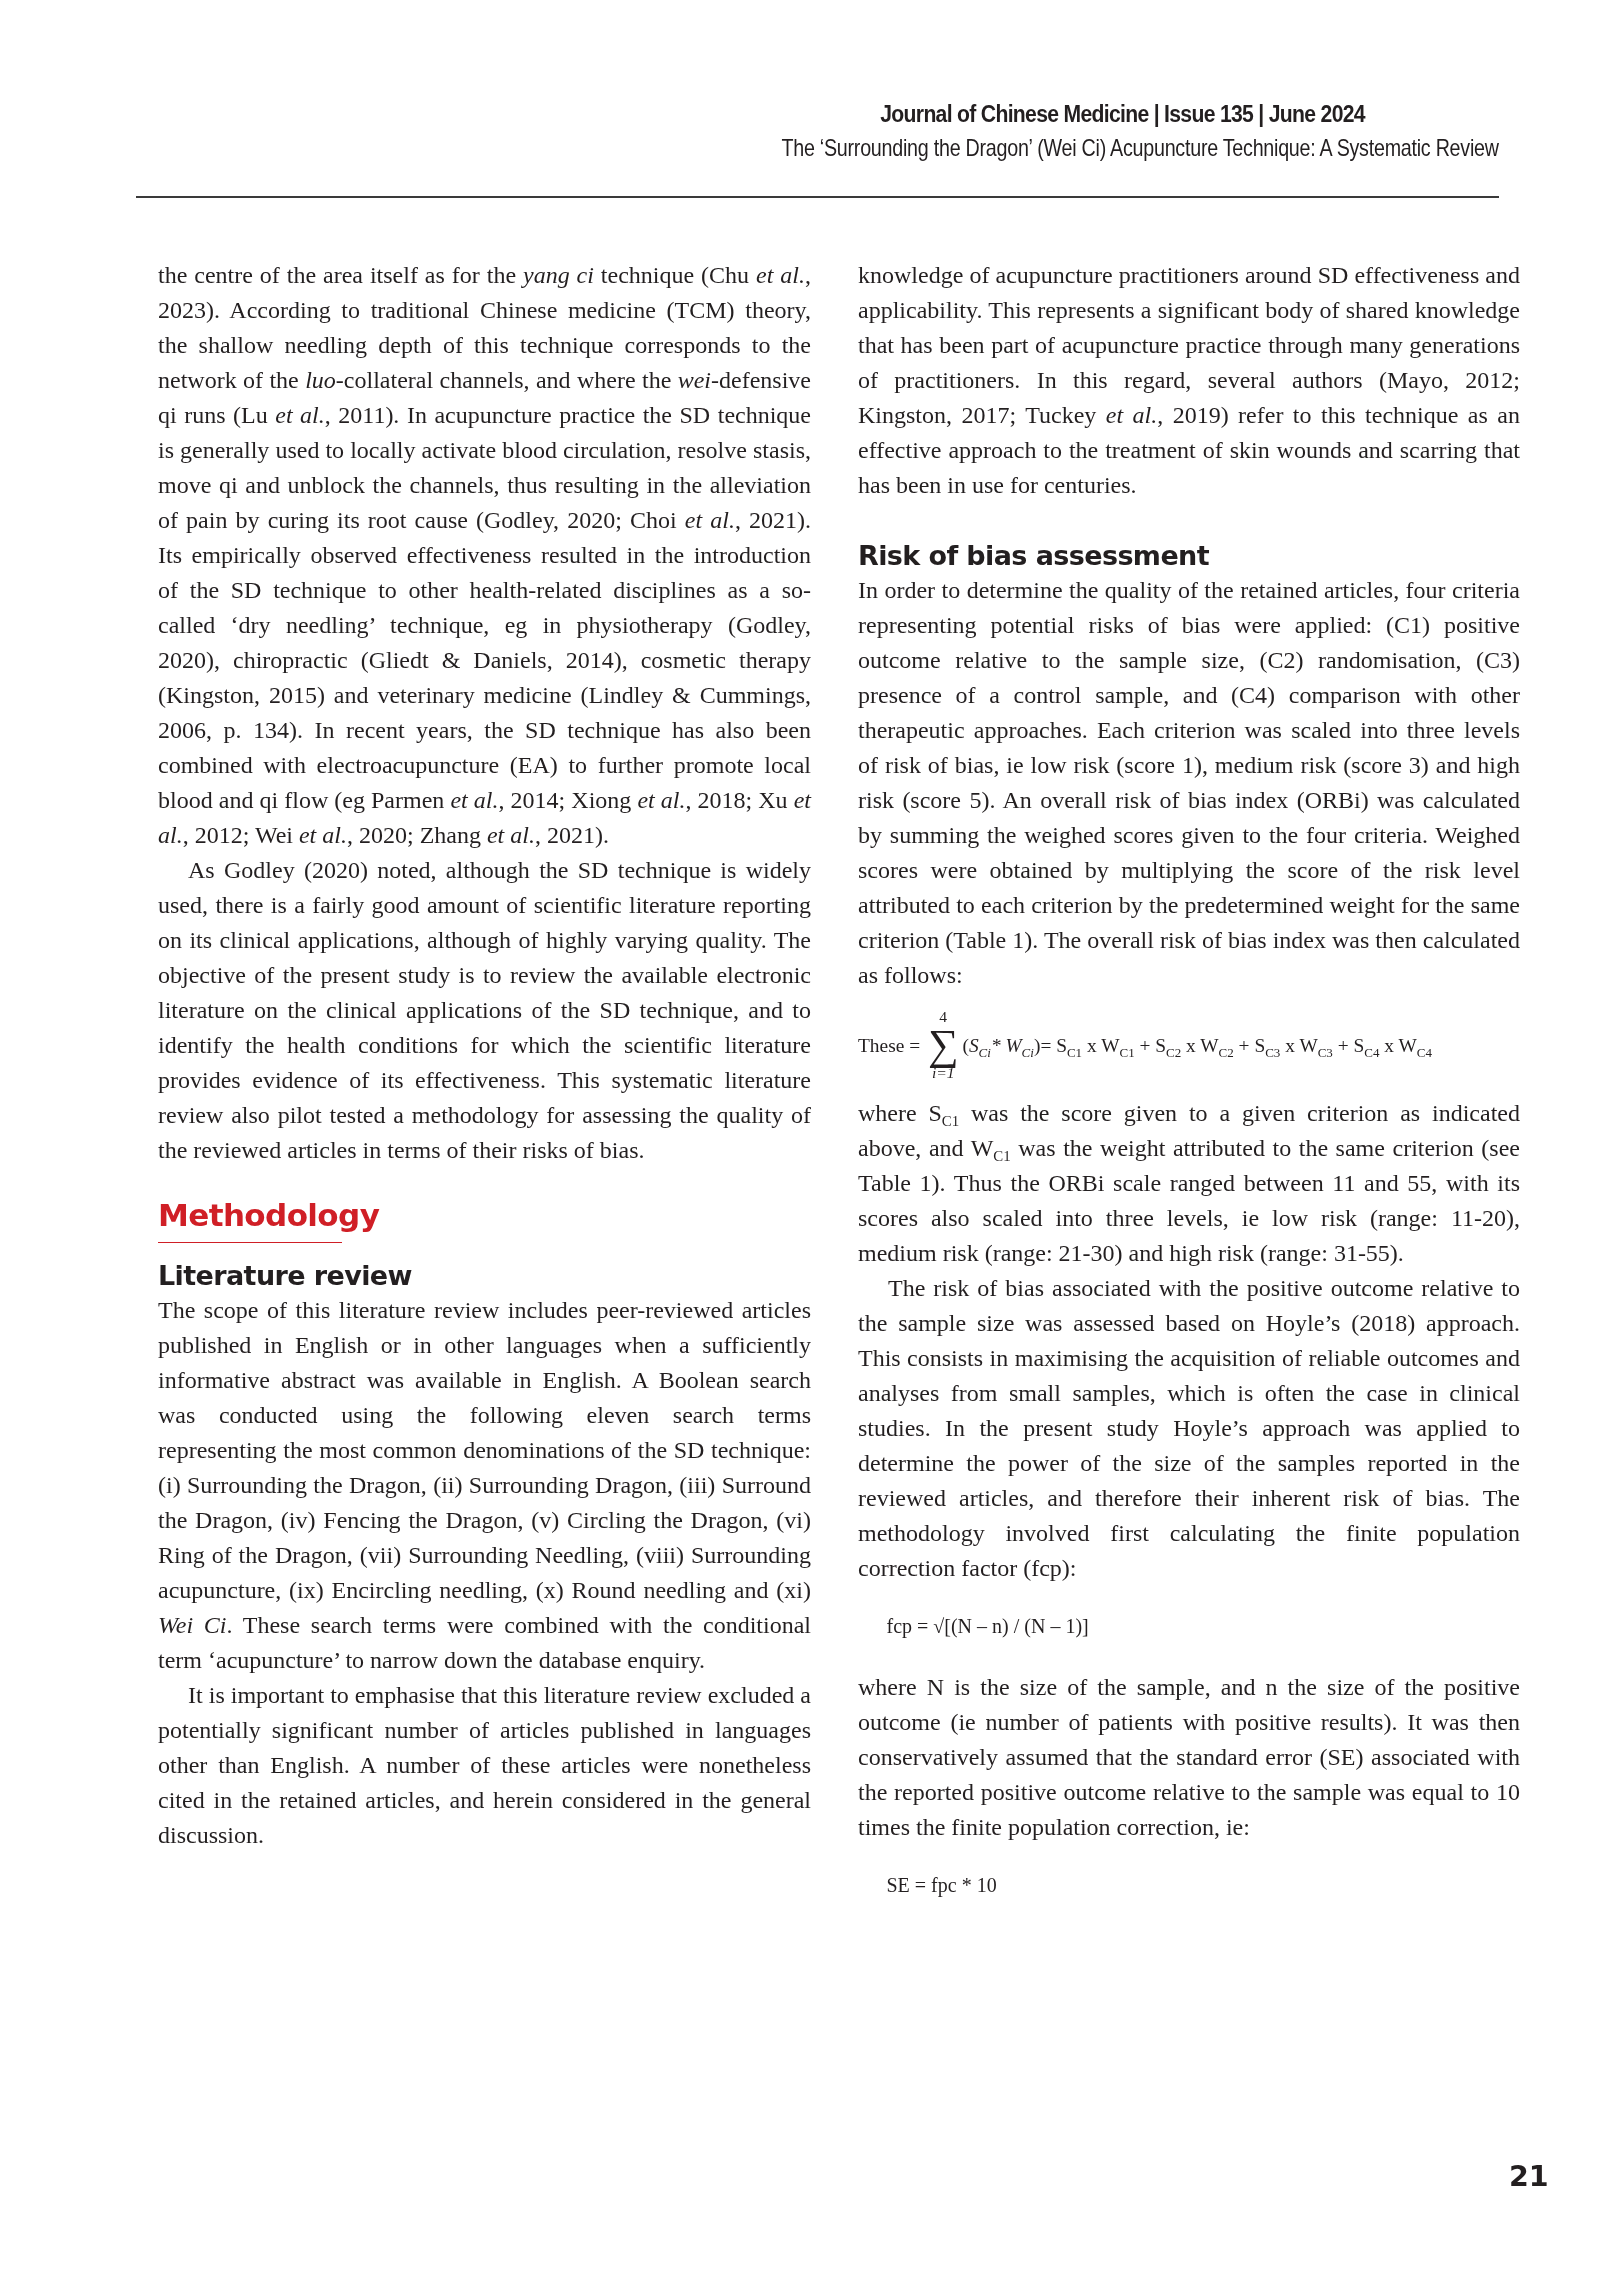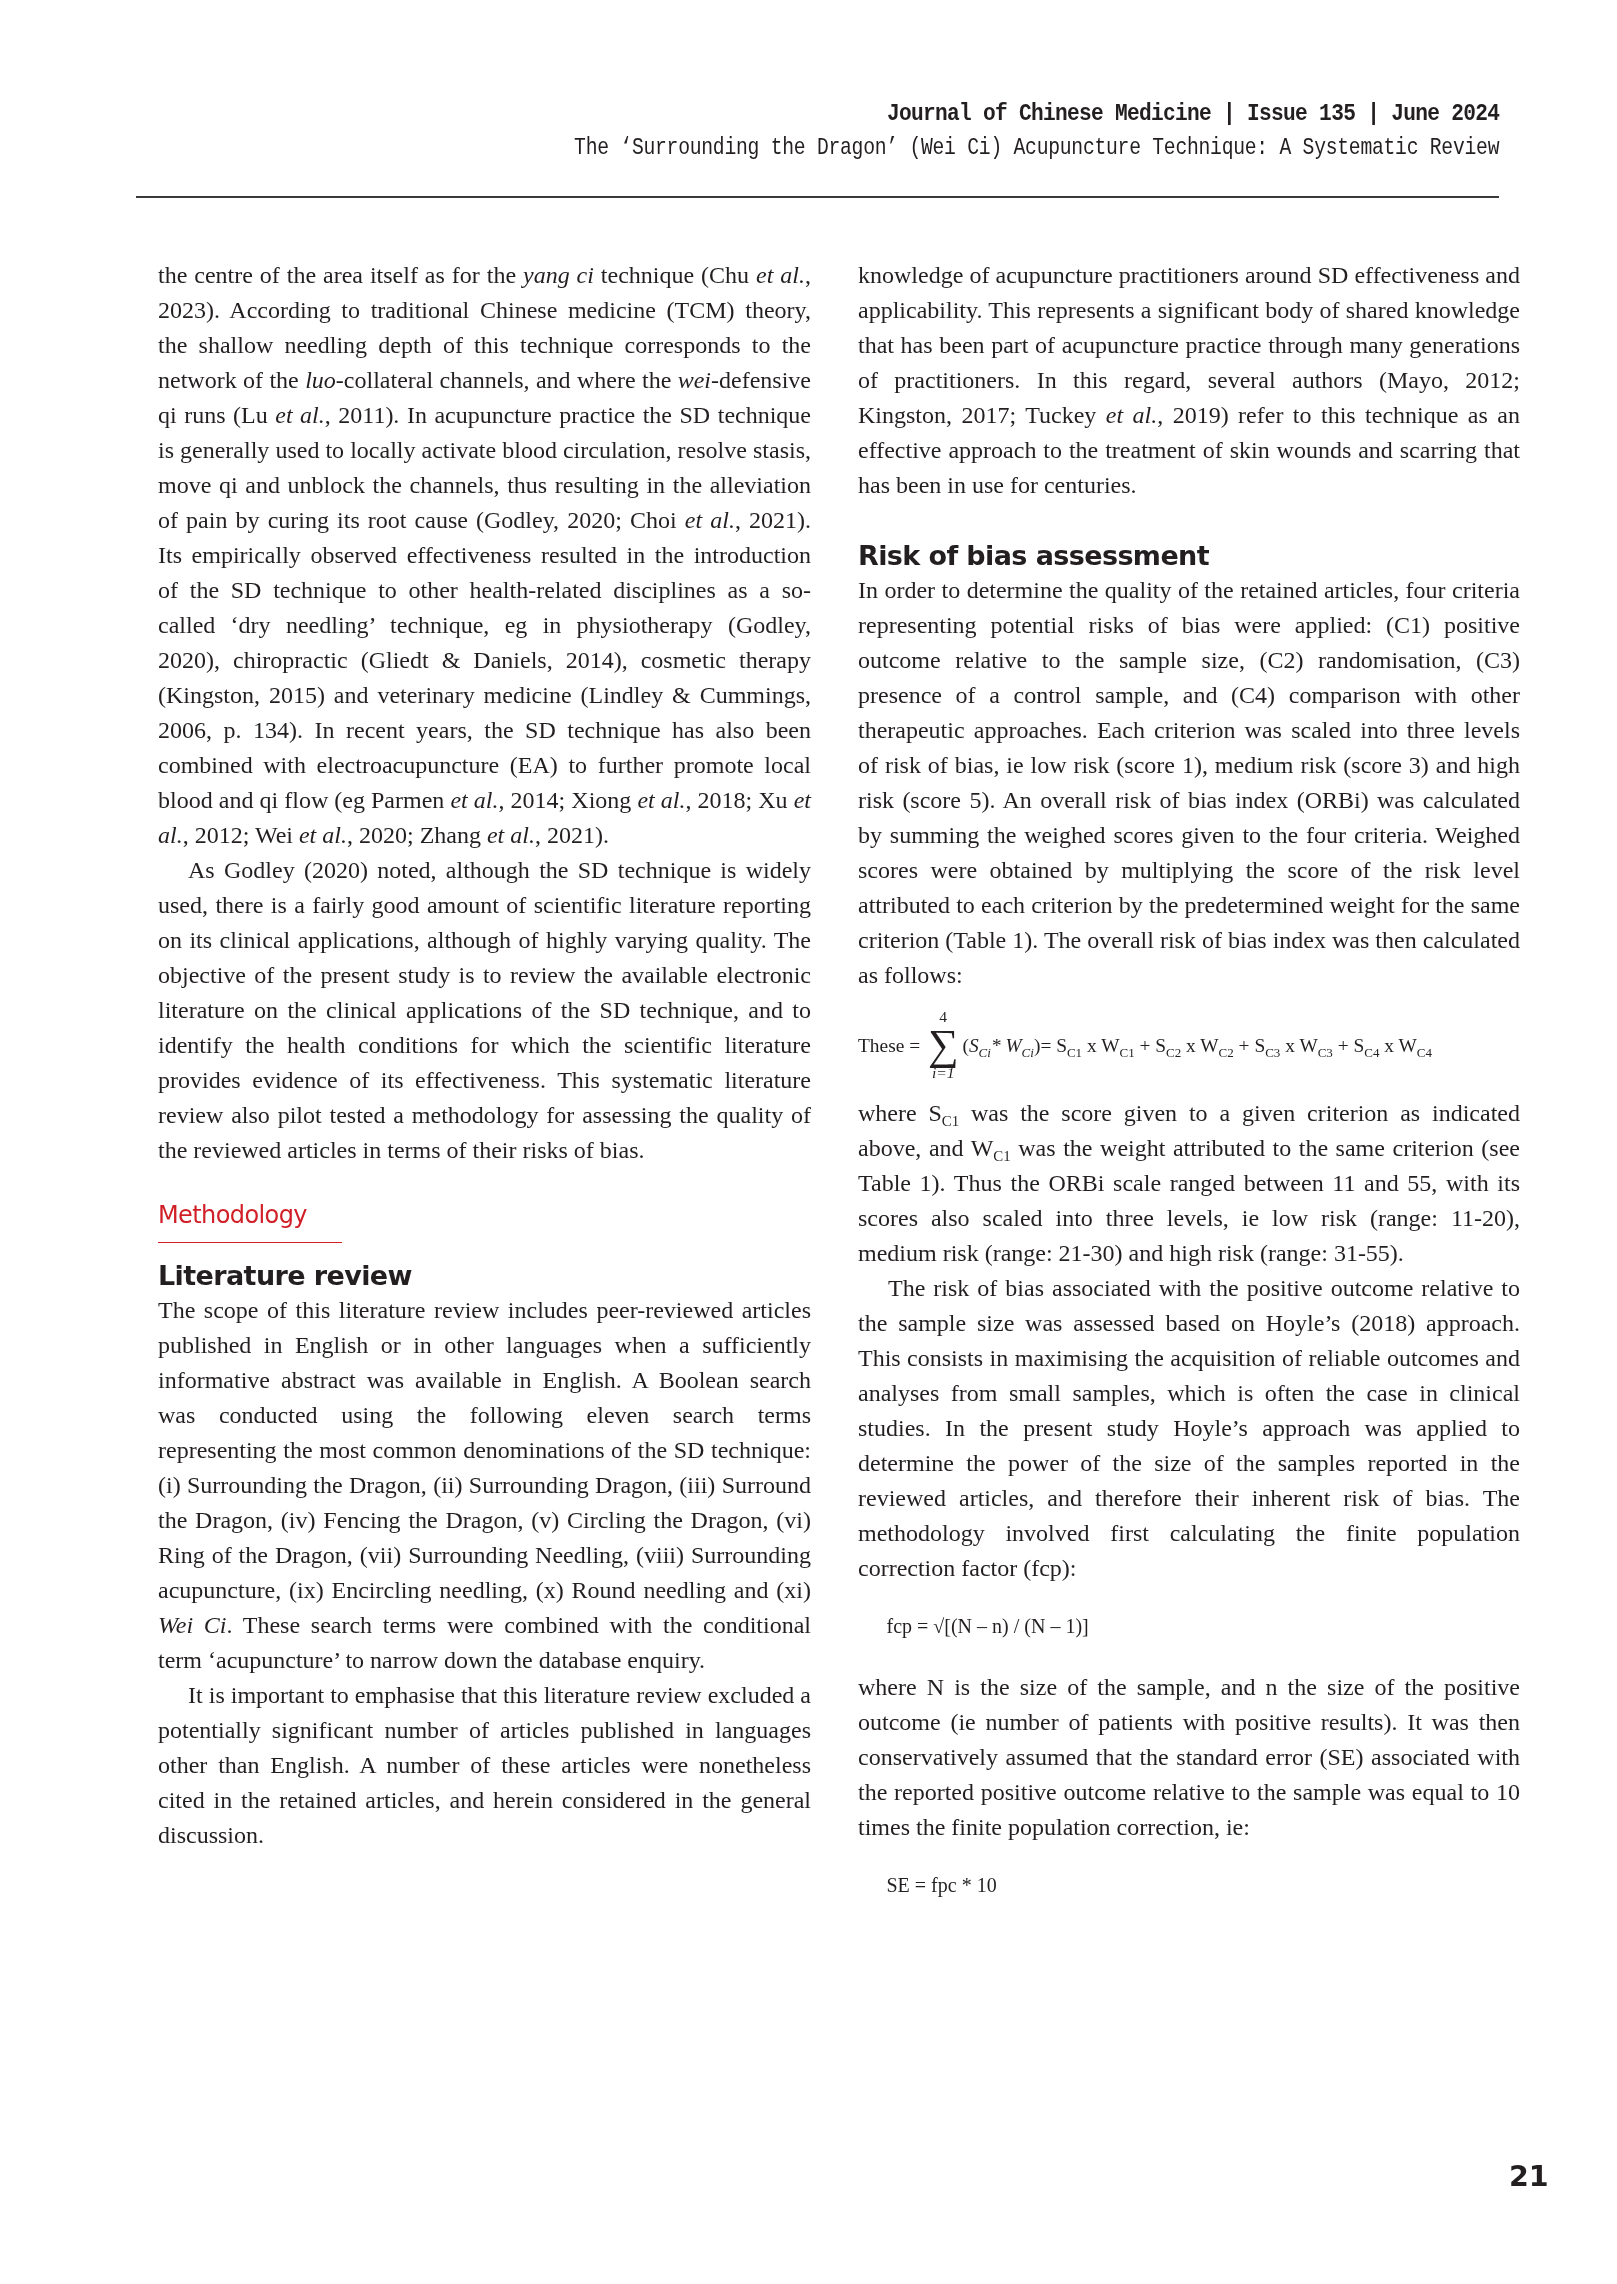--- a/index.html
+++ b/index.html
@@ -1,26 +1,26 @@
 <!DOCTYPE html>
 <html style="font-size:10.4px"><head>
 <meta charset="utf-8">
 <style>
   html, body { margin: 0; padding: 0; background: #ffffff; }
   body { width: 1618px; height: 2284px; position: relative; overflow: hidden; color: #231f20; }
-  .header { position: absolute; right: 119px; top: 97px; text-align: right; font-family: Liberation Mono, monospace; }
+  .header { position: absolute; right: 119px; top: 97px; text-align: center; font-family: Liberation Sans, sans-serif; }
   .journal-line { font-size: 24.6px; font-weight: bold; letter-spacing: -0.8px; line-height: 34px; color: #231f20; transform: scaleX(0.86); transform-origin: right center; white-space: nowrap; }
   .article-line { font-size: 24px; line-height: 34px; color: #231f20; transform: scaleX(0.82); transform-origin: right center; white-space: nowrap; letter-spacing: -0.3px; }
   .header-rule { position: absolute; left: 136px; right: 119px; top: 196px; height: 0; border-top: 2.6px solid #3a3a3a; }
   .col { position: absolute; top: 258px; width: 653px; font-family: "Liberation Serif", serif; font-size: 24px; line-height: 35px; color: #231f20; margin-left: 22px; }
   .col-left { left: 136px; }
   .col-right { left: 836px; width: 662px; }
   .col p { margin: 0; text-align: justify; hyphens: none; }
   .col p.indent { text-indent: 30px; }
-  .h-red { font-family: "DejaVu Sans", sans-serif; font-size: 24px; font-weight: normal; color: #d01f26; margin: 30px 0 0 0; line-height: 35px; letter-spacing: -0.6px; }
+  .h-red { font-family: "DejaVu Sans", sans-serif; font-size: 31px; font-weight: bold; color: #d01f26; margin: 30px 0 0 0; line-height: 35px; letter-spacing: -0.6px; }
   .red-rule { width: 184px; border-top: 1.9px solid #d01f26; margin: 9px 0 15.6px 0; }
   .h-sub { font-family: "DejaVu Sans", sans-serif; font-size: 27px; font-weight: bold; color: #231f20; line-height: 34px; letter-spacing: -0.6px; margin: 0; }
   .h-sub.spaced { margin-top: 36px; }
   .formula { font-family: "Liberation Serif", serif; font-size: 19.4px; color: #231f20; display: flex; align-items: center; height: 91px; margin: 6.5px 0 5.2px 0; white-space: nowrap; }
   .sigma-wrap { display: inline-flex; flex-direction: column; align-items: center; margin: 0 3.9px 0 7.8px; line-height: 1; }
   .sigma-wrap .lim { font-size: 15.6px; }
   .sigma-wrap .sig { font-size: 43px; line-height: 40px; }
   .formula sub { font-size: 13px; }
   .eq-line { margin: 23px 0 26px 28.5px; font-family: "Liberation Serif", serif; font-size: 20px; }
   em { font-style: italic; }

